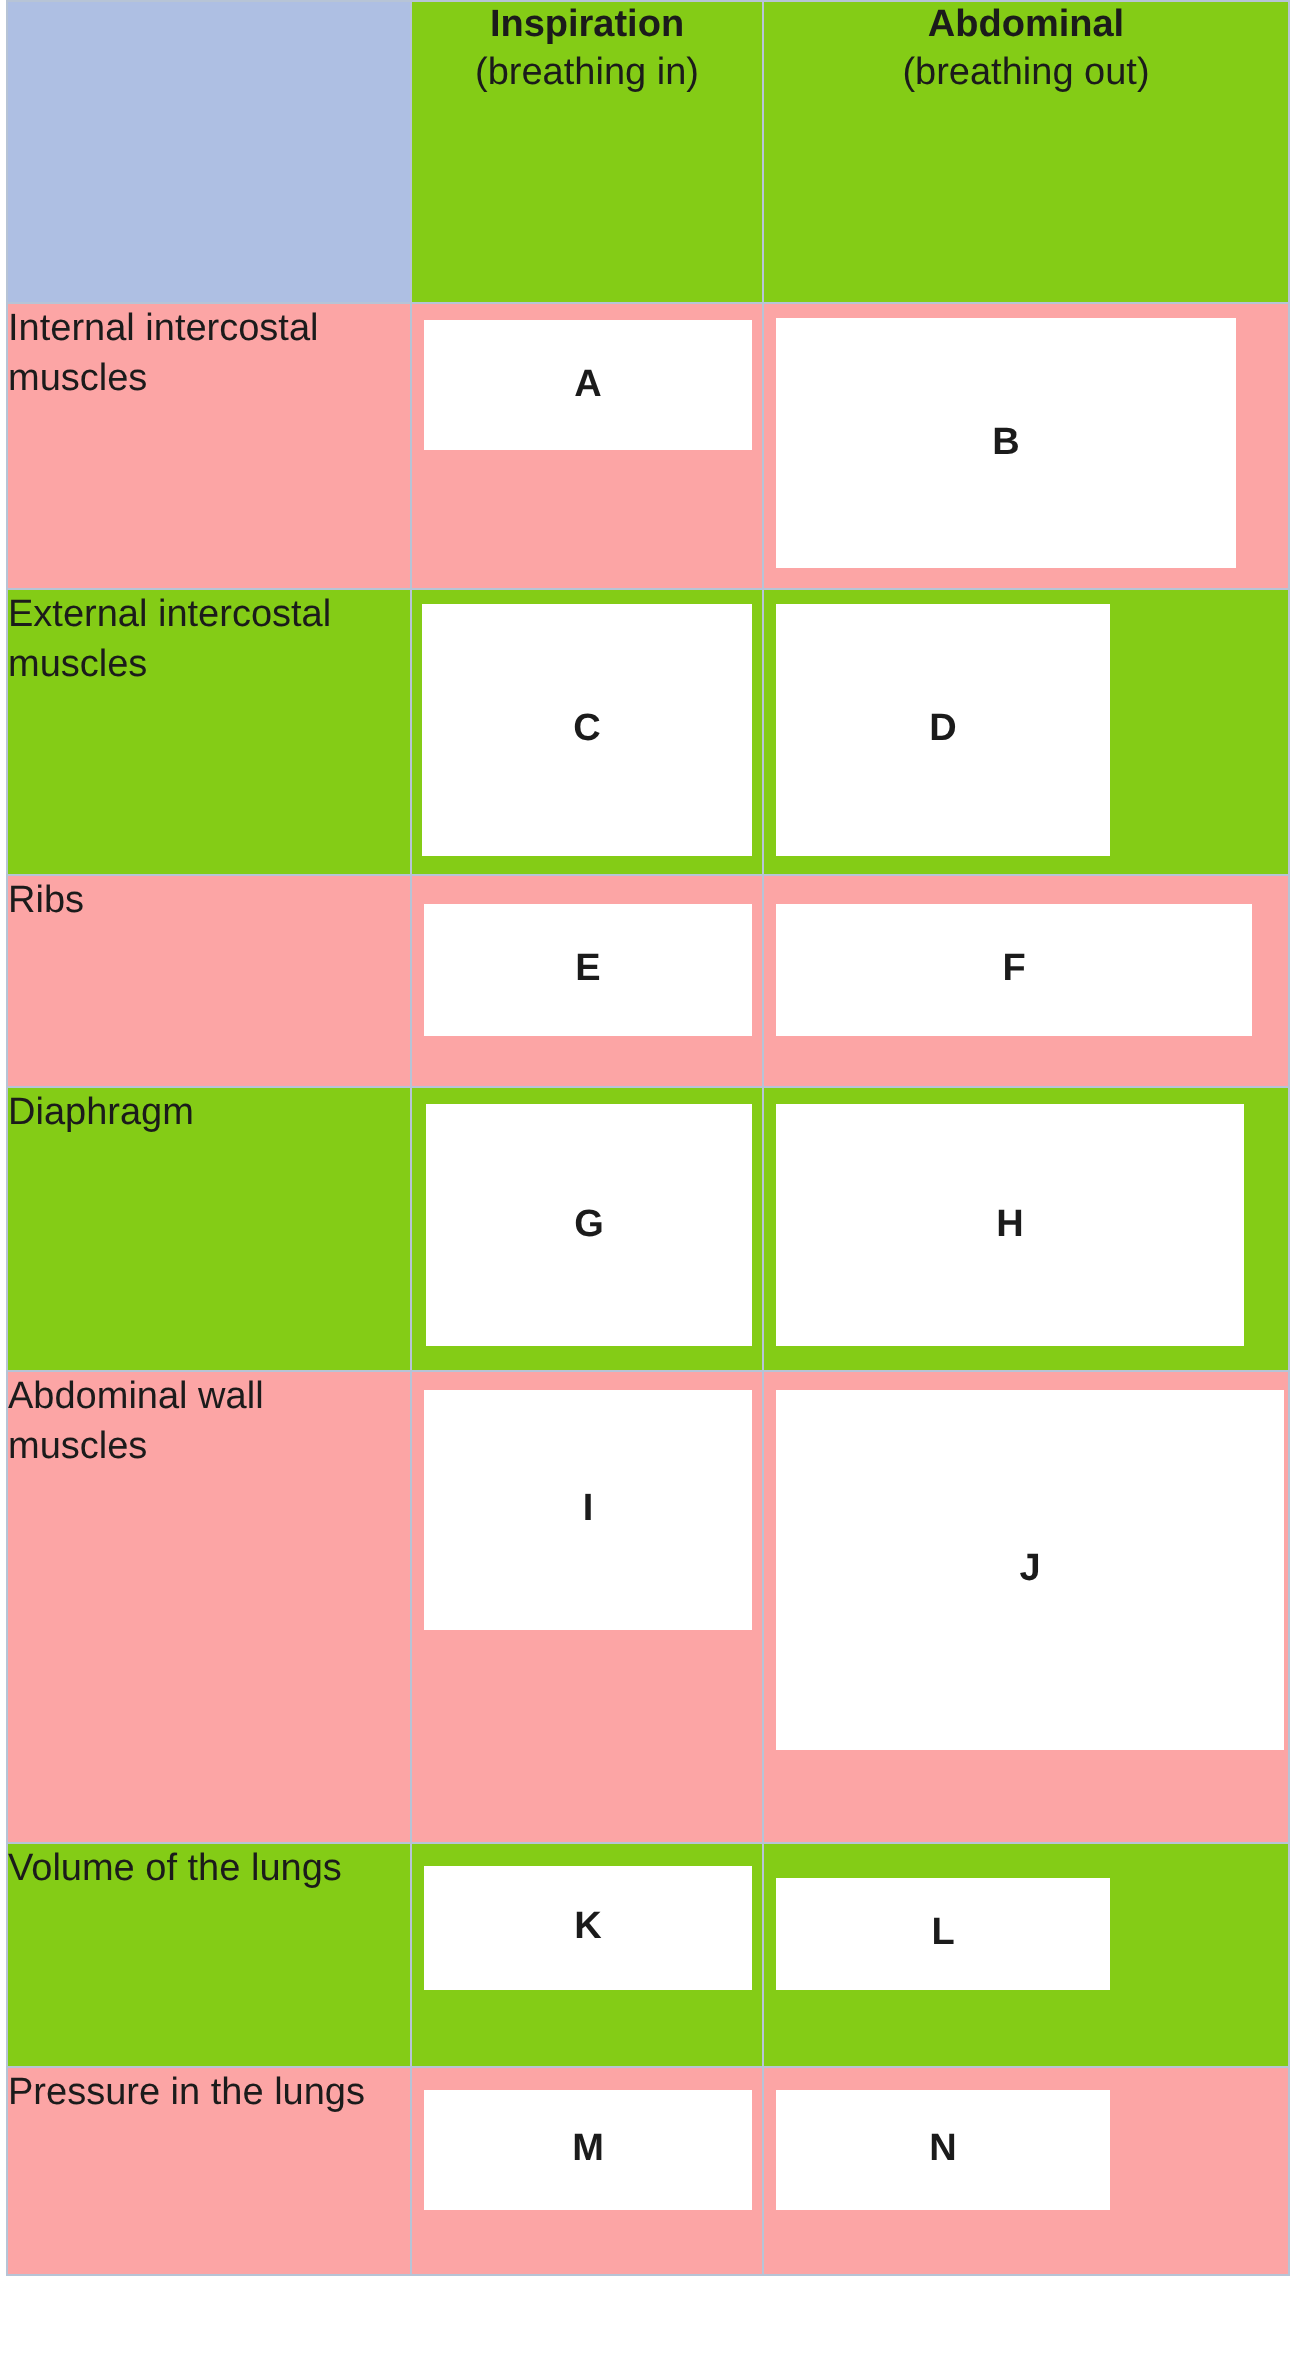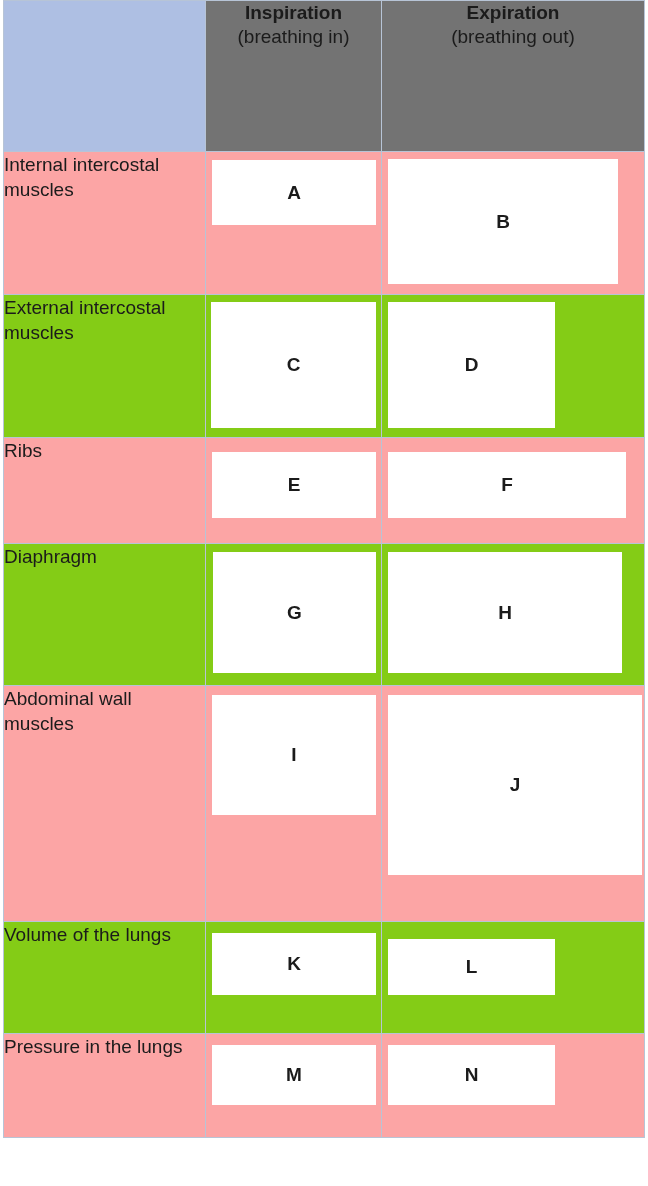--- a/index.html
+++ b/index.html
@@ -35,21 +35,21 @@
 
   table.grid td, table.grid th {
     border: 1px solid #b7c4d6;
     vertical-align: top;
     padding: 0;
     position: relative;
   }
 
   
   .hdr td {
-    background: #737373;
+    background: #84cc16;
     text-align: center;
     font-weight: bold;
     font-size: 19px;
     color: #1b1b1b;
     padding: 9px 8px 12px 8px;
     line-height: 1.27;
     vertical-align: top;
   }
   .hdr td.blank { background: #aebfe3; }
   .hdr .sub { font-weight: normal; }
@@ -109,21 +109,21 @@
     </colgroup>
 
     <tbody>
         <tr class="hdr" style="height:151px;">
       <td class="blank"></td>
       <td>
         <div>Inspiration</div>
         <div class="sub">(breathing in)</div>
       </td>
       <td>
-        <div>Expiration</div>
+        <div>Abdominal</div>
         <div class="sub">(breathing out)</div>
       </td>
     </tr>
 
     <tr style="height:143px;">
       <td class="rowlabel band-green">Internal intercostal muscles</td>
       <td class="band-green">
         <div class="cellwrap">
           <div class="box" style="left:6px; top:8px; width:164px; height:65px;">A</div>
         </div>

